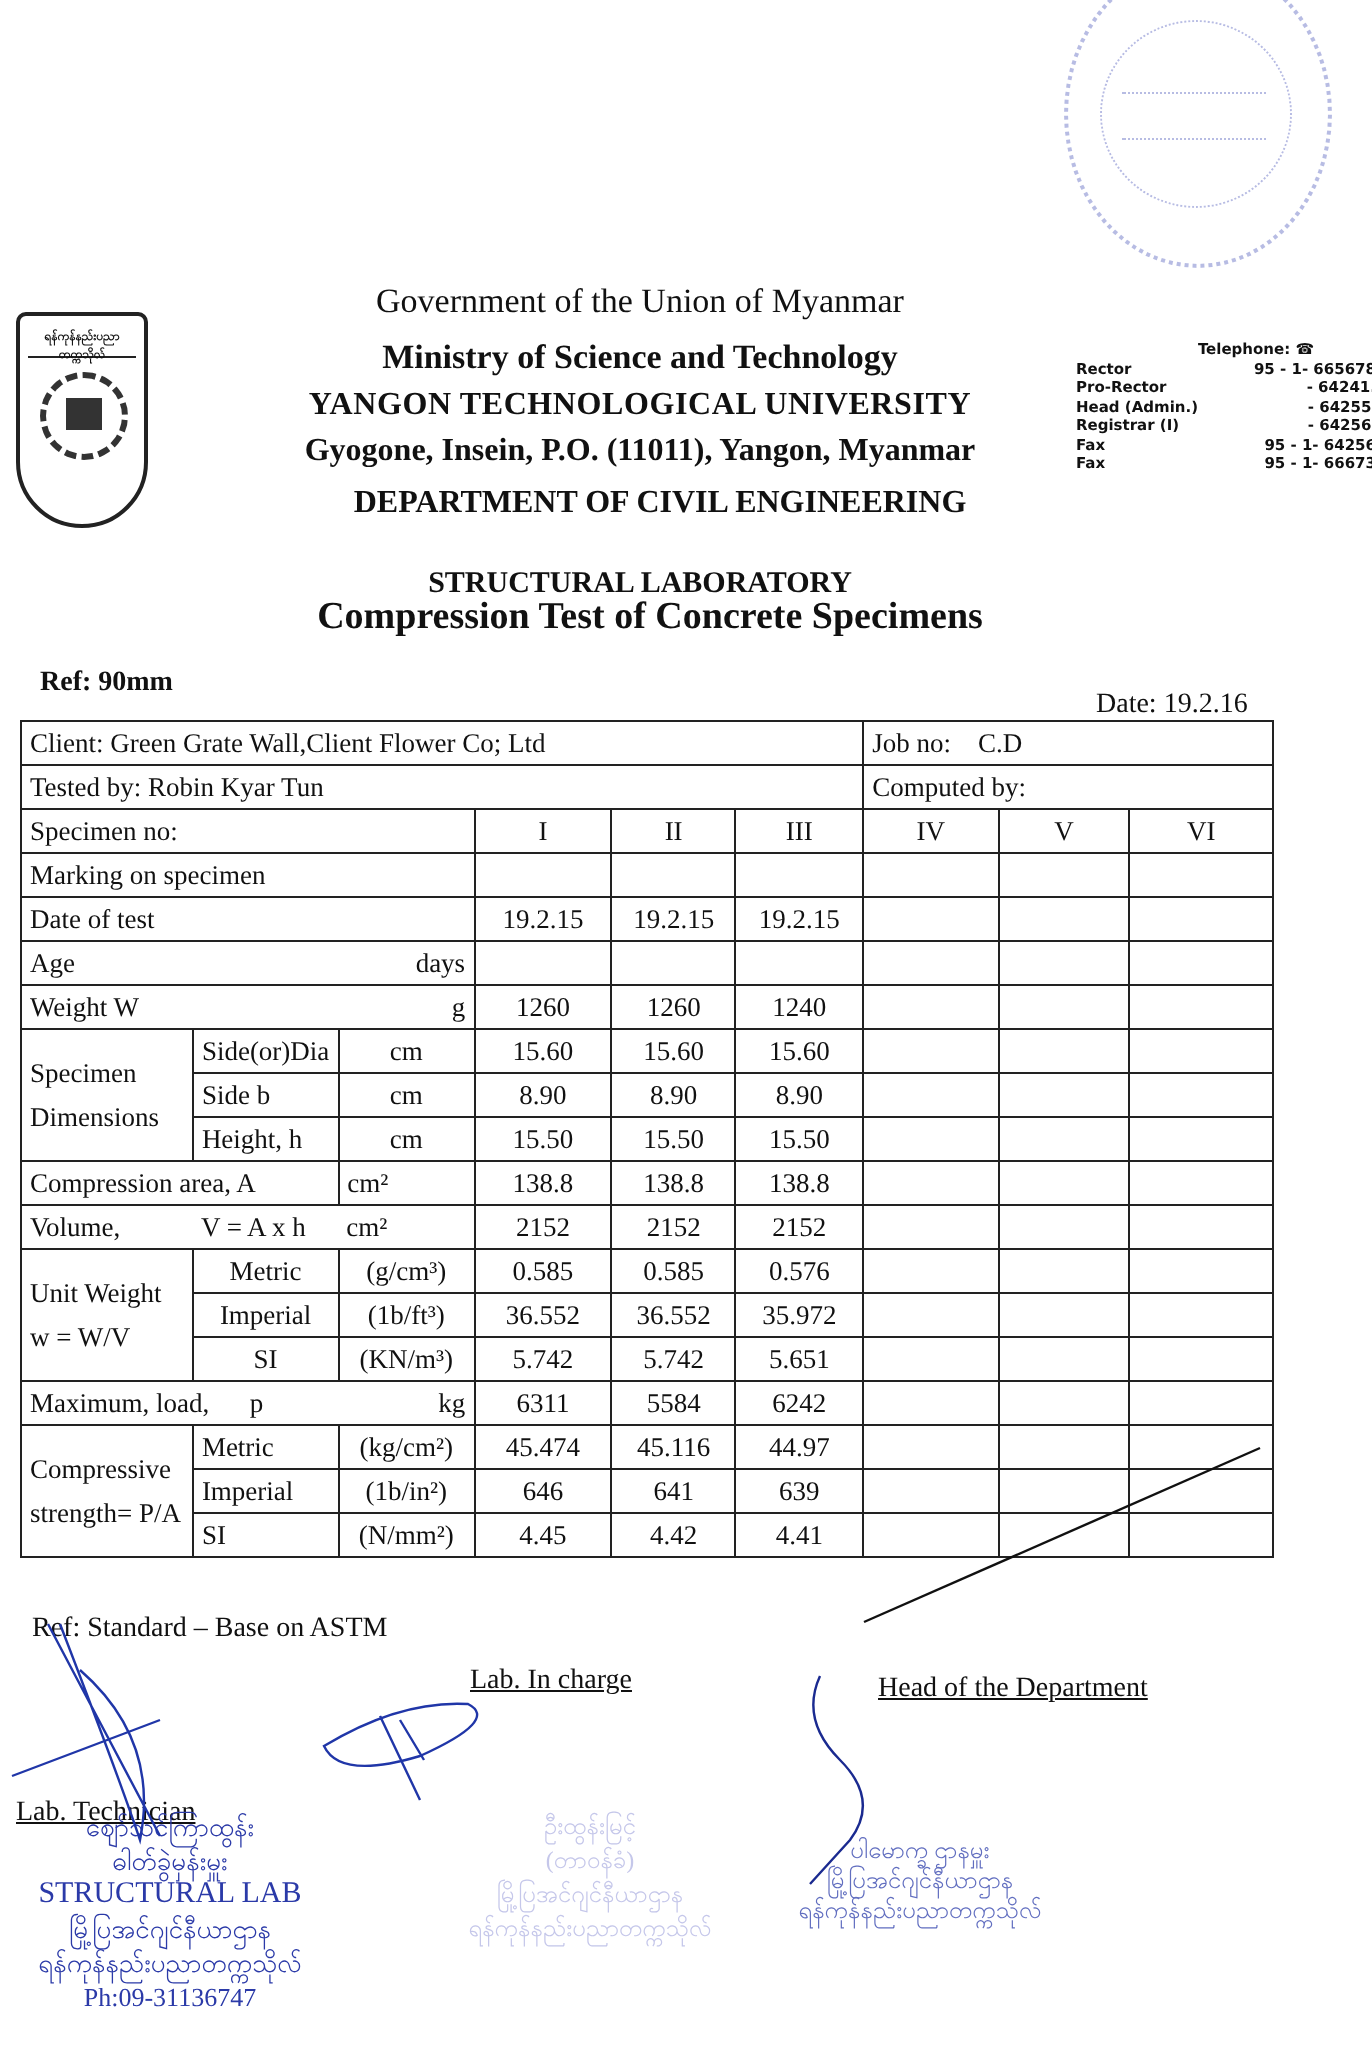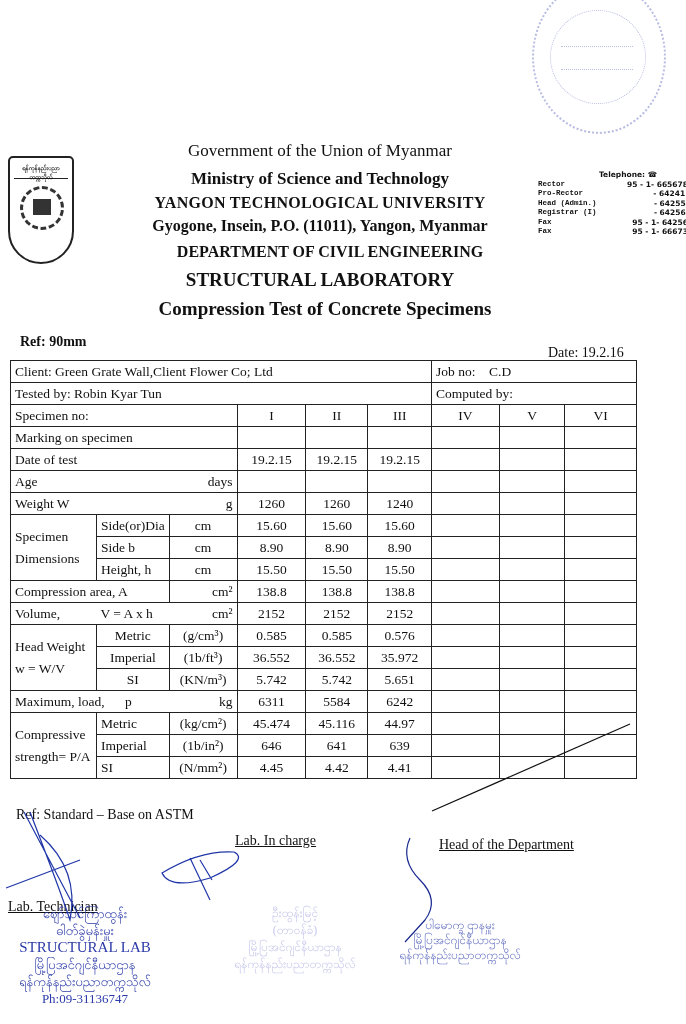--- a/index.html
+++ b/index.html
@@ -12,33 +12,33 @@
   .logo { left:8px; top:156px; width:62px; height:104px; border:2px solid #222; border-radius:6px 6px 40px 40px; }
   .logo-band { position:absolute; left:4px; right:4px; top:6px; height:14px; border-bottom:1px solid #222; font-size:6px; text-align:center; font-weight:bold; }
   .logo-gear { position:absolute; left:10px; top:28px; width:38px; height:38px; border:3px dashed #333; border-radius:50%; }
   .logo-core { position:absolute; left:10px; top:10px; width:18px; height:16px; background:#333; }
   .hdr { left:0; width:686px; text-align:center; }
   .h1 { top:141px; font-size:17px; font-weight:normal; left:40px; width:560px; }
   .h2 { top:169px; font-size:17px; font-weight:bold; left:40px; width:560px; }
   .h3 { top:194px; font-size:16px; font-weight:bold; left:40px; width:560px; letter-spacing:.3px; }
   .h4 { top:217px; font-size:16px; font-weight:bold; left:40px; width:560px; }
   .h5 { top:243px; font-size:16px; font-weight:bold; left:40px; width:580px; }
-  .h6 { top:269px; font-size:19px; font-weight:bold; left:40px; width:560px; }
+  .h6 { top:284px; font-size:15px; font-weight:bold; left:40px; width:560px; }
   .title { top:298px; font-size:19px; font-weight:bold; left:40px; width:570px; }
   .phone { left:538px; top:170px; font-family:"DejaVu Sans",sans-serif; font-size:7.5px; font-weight:bold; line-height:9.5px; }
   .phone .ph-title { text-align:center; padding-left:30px; }
   .phone .row { display:flex; width:150px; }
-  .phone .row span:first-child { width:70px;font-family:Liberation Mono, monospace; }
+  .phone .row span:first-child { width:70px; }
   .phone .row span:last-child { flex:1; text-align:right; }
   .ref { left:20px; top:334px; font-size:14px; font-weight:bold; }
   .date { left:548px; top:345px; font-size:14px; }
   table.form { position:absolute; left:10px; top:360px; width:627px; border-collapse:collapse; font-size:13.5px; }
   table.form td { border:1px solid #222; padding:0 4px; height:21px; vertical-align:middle; white-space:nowrap; }
   .c { text-align:center; }
-  .r { text-align:right; }
+  .r { text-align:left; }
   .footref { left:16px; top:807px; font-size:14px; }
   .sig { font-size:14px; text-decoration:underline; }
   .sig1 { left:8px; top:867px;margin-top:32px; }
   .sig2 { left:235px; top:833px; }
   .sig3 { left:439px; top:837px;text-align:center; }
   .lab-stamp { left:10px; top:905px; width:150px; text-align:center; color:#2b3aa8; font-size:13px; line-height:17px; }
   .lab-stamp2 { left:225px; top:905px; width:140px; text-align:center; color:#c5c7ea; font-size:12px; line-height:17px; }
   .lab-stamp3 { left:385px; top:918px; width:150px; text-align:center; color:#3a4ab0; font-size:12px; line-height:15px; opacity:.8; }
   svg.ink { position:absolute; left:0; top:0; pointer-events:none; }
 </style>
@@ -210,21 +210,21 @@
     <td style="border-left:none;border-right:none">V = A x h</td>
     <td class="r" style="border-left:none">cm²</td>
     <td class="c">2152</td>
     <td class="c">2152</td>
     <td class="c">2152</td>
     <td></td>
         <td></td>
         <td></td>
   </tr>
   <tr>
-    <td rowspan="3" style="white-space:normal;line-height:22px">Head Weight w = W/V</td>
+    <td rowspan="3" style="white-space:normal;line-height:22px">Unit Weight w = W/V</td>
     <td class="c">Metric</td>
     <td class="c">(g/cm³)</td>
     <td class="c">0.585</td>
     <td class="c">0.585</td>
     <td class="c">0.576</td>
     <td></td>
         <td></td>
         <td></td>
   </tr>
   <tr>

